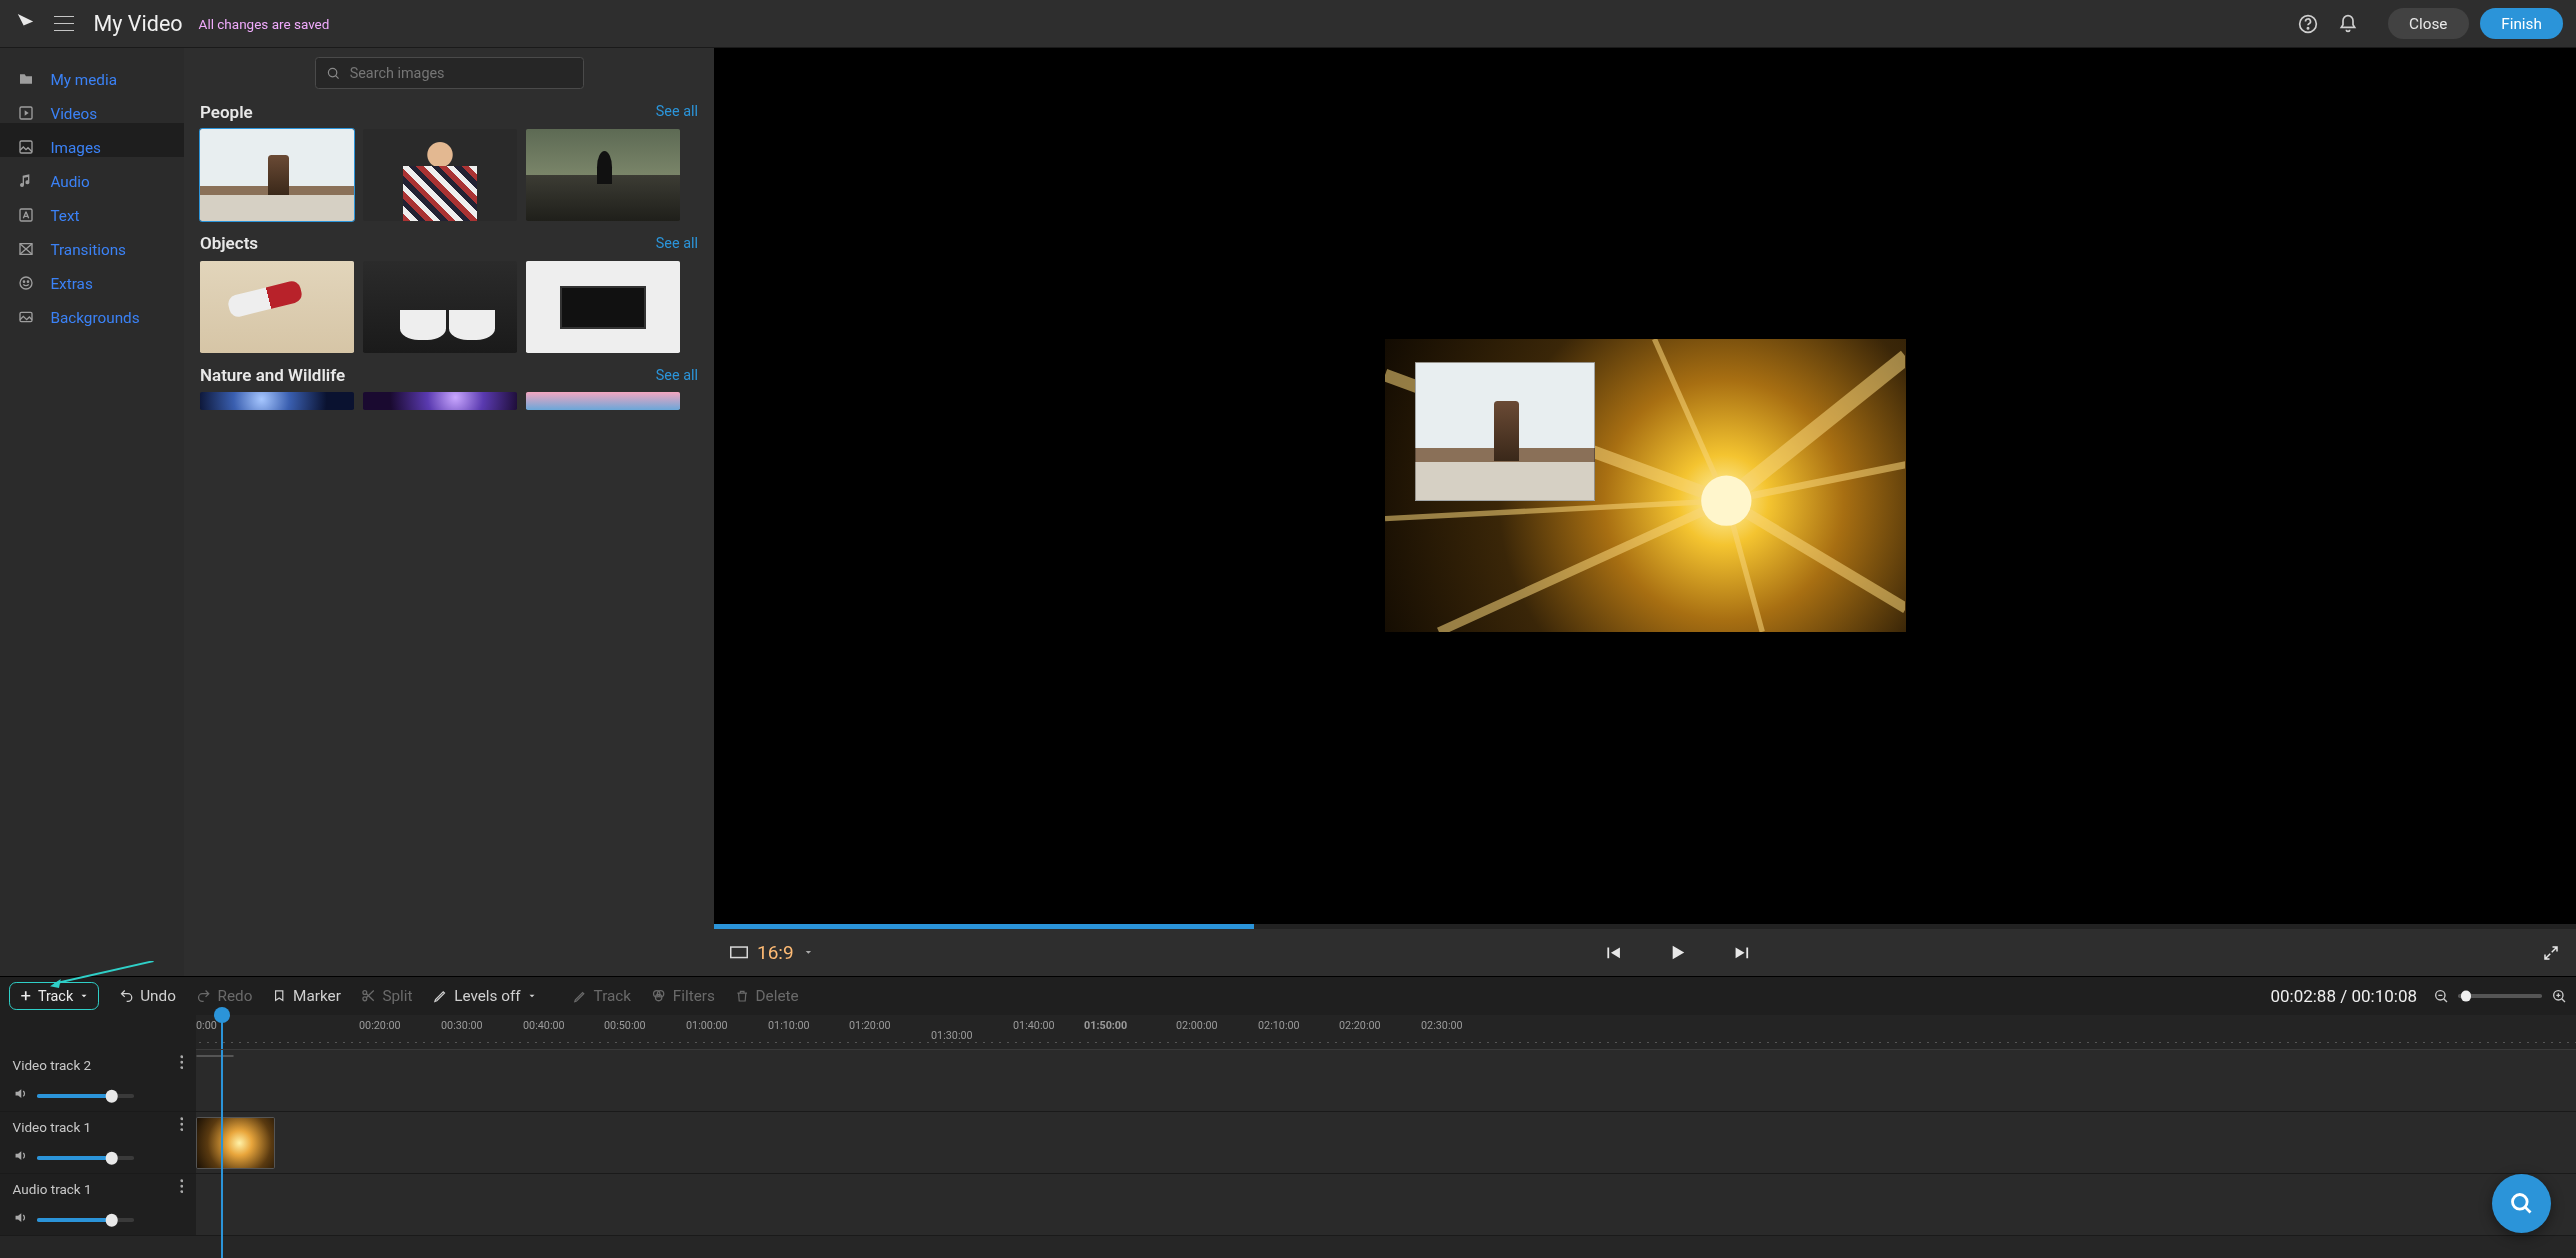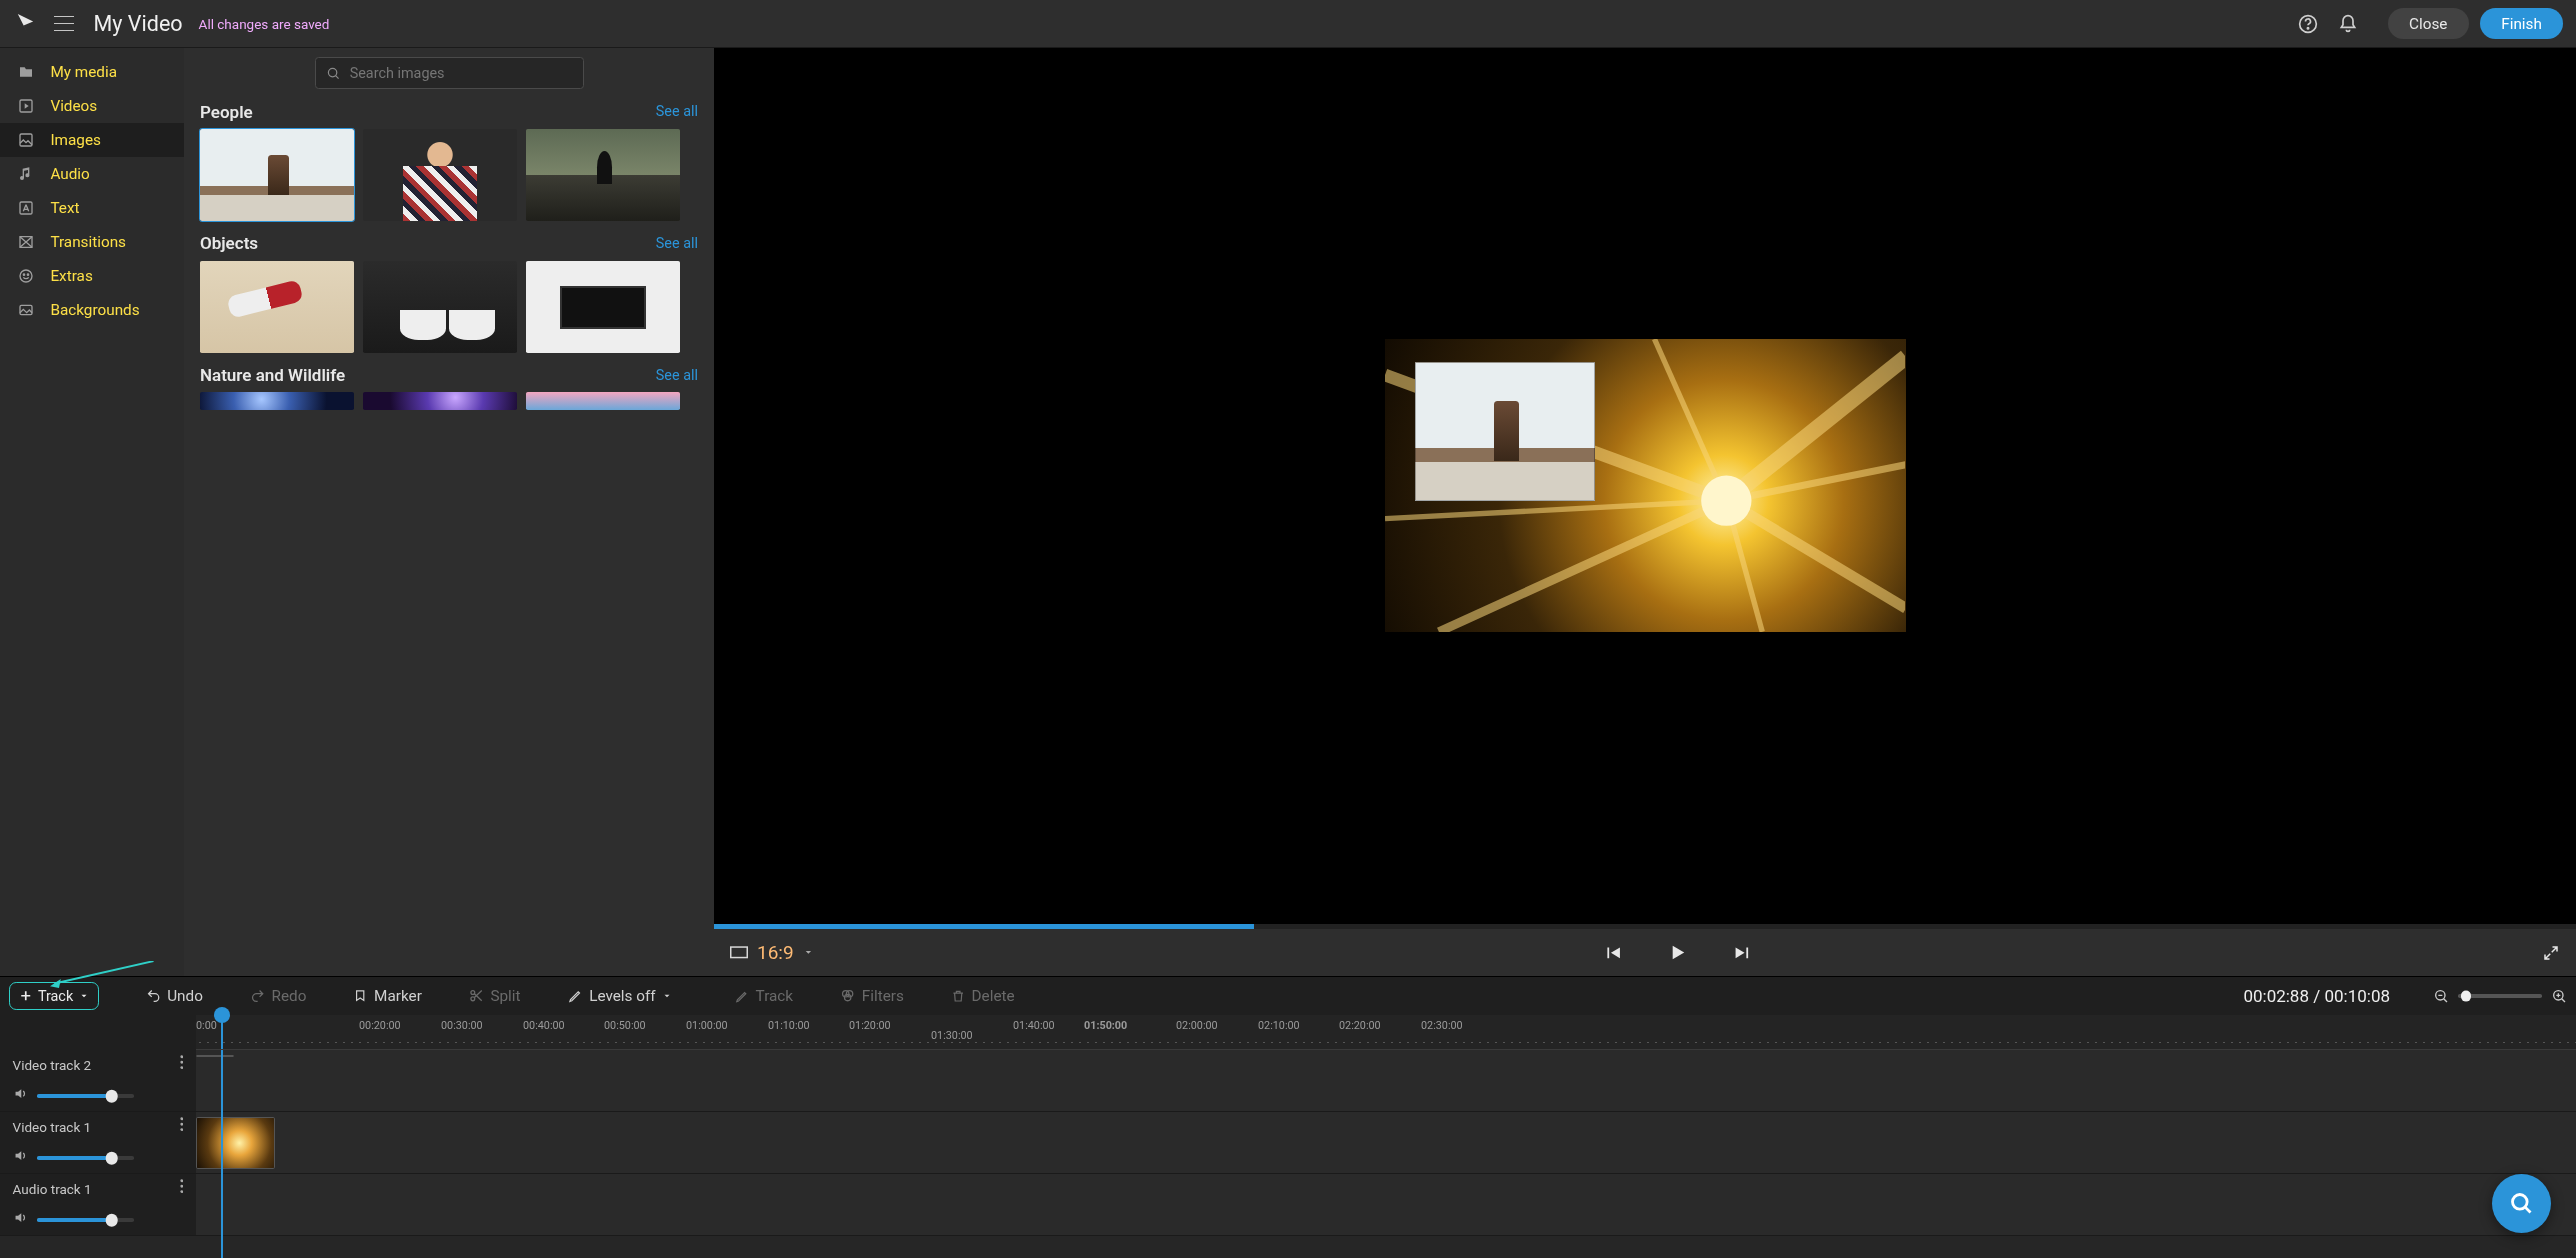--- a/index.html
+++ b/index.html
@@ -18,21 +18,21 @@
 .header-ico{width:21.5px;height:21.5px;display:flex;align-items:center;justify-content:center;margin-right:18px;cursor:pointer;color:#cfcfcf;}
 .btn{padding:6.3px 21.5px;border-radius:16px;font-size:15.3px;border:none;cursor:pointer;margin-left:10.8px;}
 .btn-close{background:#424242;color:#e8e8e8;}
 .btn-finish{background:#2b94d9;color:#fff;}
 
 
 .middle{display:flex;flex:1;min-height:0;}
 
 
 .nav{width:184px;background:#2b2b2b;flex-shrink:0;padding-top:7.2px;}
-.nav-item{display:flex;align-items:center;height:34px;padding:0 16px;font-size:15.3px;color:#fde047;cursor:pointer;}
+.nav-item{display:flex;align-items:flex-end;height:34px;padding:0 16px;font-size:15.3px;color:#3b82f6;cursor:pointer;}
 .nav-item.active{background:#1e1e1e;}
 .nav-ico{width:20px;height:20px;margin-right:14.4px;display:flex;align-items:center;justify-content:center;color:#9e9e9e;}
 
 
 .library{width:530px;background:#2e2e2e;padding:9px 16px 0 16px;flex-shrink:0;overflow-y:auto;scrollbar-width:thin;position:relative;}
 .library::-webkit-scrollbar{width:7.2px;}
 .library::-webkit-scrollbar-thumb{background:#555;border-radius:3.6px;}
 .search-wrap{display:flex;justify-content:center;margin-bottom:12.6px;}
 .search{display:flex;align-items:center;width:269px;height:32px;background:#262626;border:0.9px solid #4a4a4a;border-radius:3.6px;padding:0 10.8px;}
 .search input{flex:1;background:transparent;border:none;outline:none;color:#ddd;font-size:14.4px;margin-left:9px;}
@@ -51,21 +51,21 @@
 .golden-rays{position:absolute;inset:0;}
 .inset-photo{position:absolute;top:22.4px;left:30.5px;width:180px;height:139px;background:#e4ebee;border:0.9px solid rgba(0,0,0,.3);}
 .preview-scrub{height:5.4px;background:#222;position:relative;}
 .preview-scrub-fill{position:absolute;left:0;top:0;bottom:0;width:29%;background:#2b94d9;}
 .transport{height:47px;background:#2e2e2e;display:flex;align-items:center;padding:0 16px;}
 .aspect{display:flex;align-items:center;gap:9px;font-size:19px;color:#fdba74;cursor:pointer;}
 .transport-center{flex:1;display:flex;align-items:center;justify-content:center;gap:43px;}
 .tc-btn{color:#e8e8e8;cursor:pointer;display:flex;align-items:center;justify-content:center;}
 
 
-.tlbar{height:39px;background:#1f1f1f;display:flex;align-items:center;padding:0 9px;border-top:0.9px solid #000;flex-shrink:0;gap:27px;}
+.tlbar{height:39px;background:#1f1f1f;display:flex;align-items:center;padding:0 9px;border-top:0.9px solid #000;flex-shrink:0;}
 .track-btn{display:flex;align-items:center;gap:5.4px;padding:4.5px 9px;border:1.8px solid #2fd0c8;border-radius:7.2px;font-size:14.4px;color:#eaeaea;cursor:pointer;}
 .annot-arrow{position:absolute;pointer-events:none;}
 .tlbar-btn{display:flex;align-items:center;gap:6.3px;font-size:15.3px;color:#d0d0d0;margin-left:20px;cursor:pointer;}
 .tlbar-btn.disabled{color:#6a6a6a;}
 .timecode{margin-left:auto;font-size:17px;color:#eee;margin-right:16px;}
 .zoom-group{display:flex;align-items:center;gap:9px;}
 .zoom-slider{width:84px;height:3.6px;background:#555;border-radius:1.8px;position:relative;}
 .zoom-thumb{position:absolute;top:50%;left:2.7px;width:10.8px;height:10.8px;background:#eee;border-radius:50%;transform:translateY(-50%);}
 
 

